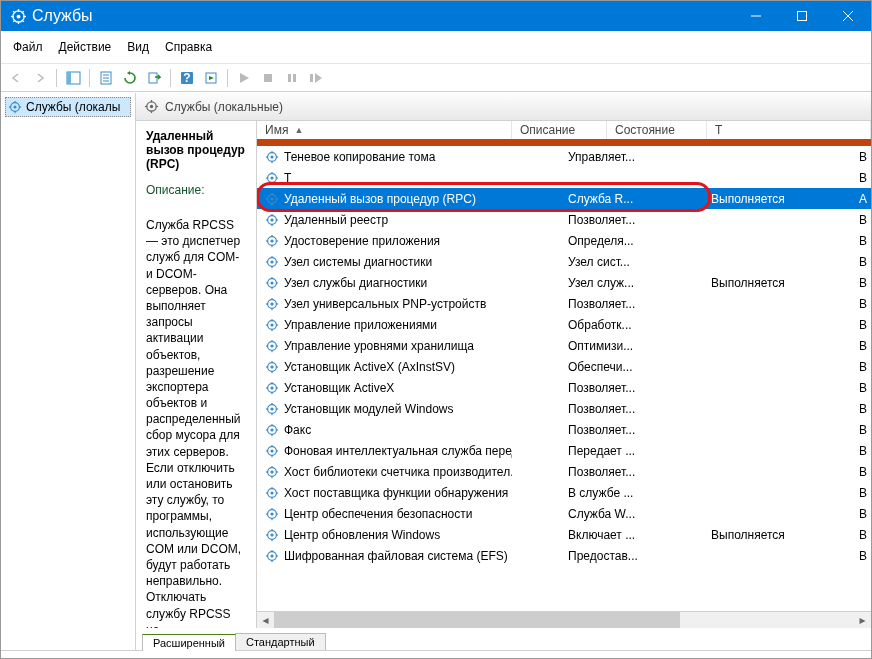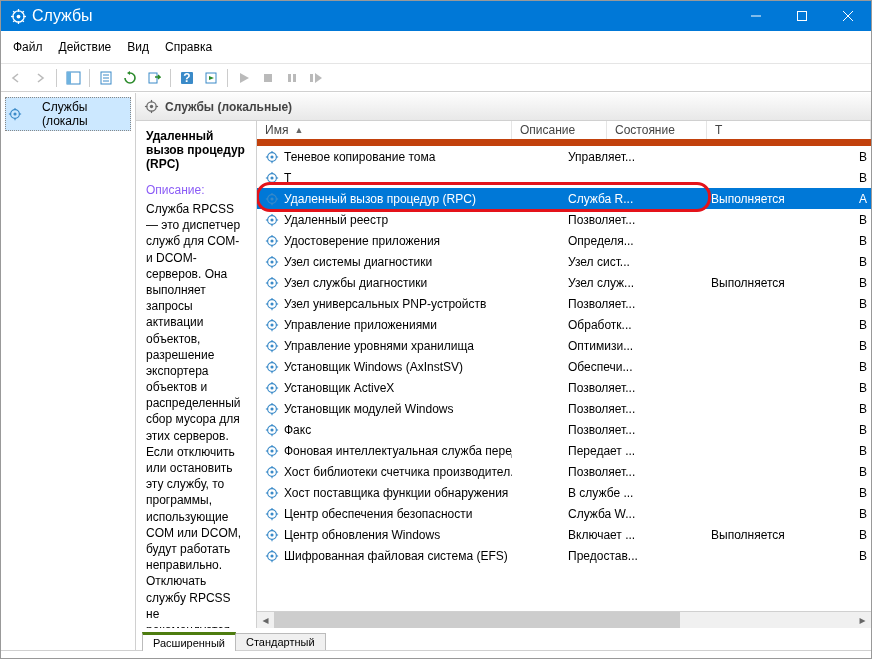--- a/index.html
+++ b/index.html
@@ -11,28 +11,28 @@
 .winbtns{display:flex;height:100%;}
 .winbtn{width:46px;display:flex;align-items:center;justify-content:center;cursor:pointer;}
 .menubar{height:16px;background:#fff;display:flex;align-items:center;padding:16px 4px;border-bottom:1px solid #e5e5e5;}
 .menubar span{padding:2px 8px;cursor:default;}
 .toolbar{height:28px;background:#fff;display:flex;align-items:center;padding:0 4px;border-bottom:1px solid #d0d0d0;gap:2px;}
 .tb-sep{width:1px;height:18px;background:#ccc;margin:0 3px;}
 .tb-btn{width:22px;height:22px;display:flex;align-items:center;justify-content:center;cursor:pointer;border-radius:2px;}
 .tb-btn.disabled{opacity:.4;cursor:default;}
 .body{flex:1;display:flex;border-top:1px solid #fff;min-height:0;}
 .leftpane{width:135px;border-right:1px solid #d0d0d0;background:#fff;padding:4px;}
-.tree-node{display:flex;align-items:center;gap:20px;padding:2px;background:#cce8ff;border:1px dotted #888;}
+.tree-node{display:flex;align-items:center;gap:4px;padding:2px;background:#cce8ff;border:1px dotted #888;}
 .rightpane{flex:1;display:flex;flex-direction:column;min-width:0;min-height:0;}
 .rp-header{height:28px;background:linear-gradient(#fdfdfd,#e8e8e8);display:flex;align-items:center;padding:0 8px;border-bottom:1px solid #d0d0d0;gap:6px;}
-.rp-header .txt{color:#444;font-weight:700;}
+.rp-header .txt{color:#444;font-weight:400;}
 .rp-body{flex:1;display:flex;min-height:0;}
 .detailcol{width:205px;padding:8px 10px;border-right:1px solid #d0d0d0;overflow:hidden;}
 .sel-name{font-weight:bold;color:#000;margin-bottom:12px;}
-.desc-lbl{color:#8b5cf6;margin-bottom:4px;}
+.desc-lbl{color:#14532d;margin-bottom:20px;}
 .desc-txt{color:#000;line-height:1.35;}
 .listwrap{flex:1;display:flex;flex-direction:column;min-height:0;}
 .cols{height:25px;display:flex;border-bottom:7px solid #c2410c;background:#fff;}
 .col{padding:4px 8px;border-right:1px solid #e5e5e5;display:flex;align-items:center;gap:6px;cursor:default;color:#444;}
 .col.name{width:255px;}
 .col.desc{width:95px;}
 .col.state{width:100px;}
 .col.type{width:20px;flex:1;}
 .arrow-up{font-size:9px;color:#666;}
 .rows{flex:1;overflow:hidden;position:relative;}
@@ -44,21 +44,21 @@
 .row .c.type{width:20px;}
 .row.selected{background:#0078d7;color:#fff;}
 .gear-mini{display:inline-flex;}
 .highlight{position:absolute;border:3px solid #e4131a;border-radius:14px;pointer-events:none;}
 .hscroll{height:17px;background:#f0f0f0;border-top:1px solid #d0d0d0;display:flex;align-items:center;}
 .hscroll .sbtn{width:17px;height:17px;display:flex;align-items:center;justify-content:center;background:#f0f0f0;color:#666;cursor:pointer;}
 .hscroll .track{flex:1;height:100%;position:relative;}
 .hscroll .thumb{position:absolute;left:0;top:0;height:100%;width:70%;background:#cdcdcd;}
 .tabs{height:22px;display:flex;align-items:flex-end;padding-left:6px;background:#fff;}
 .tab{padding:2px 10px;border:1px solid #bbb;border-bottom:none;background:#fff;margin-right:-1px;cursor:default;font-size:11px;}
-.tab.active{background:#fff;border-top:3px solid #4d7c0f;position:relative;top:1px;}
+.tab.active{background:#fff;border-top:1px solid #4d7c0f;position:relative;top:1px;}
 .tab.inactive{background:#f0f0f0;}
 .statusbar{height:8px;background:#fff;border-top:1px solid #d0d0d0;}
 svg{display:block;}
 </style>
 </head>
 <body>
 
 <div class="window">
 
   <div class="titlebar">
@@ -451,21 +451,21 @@
                       <circle cx="8" cy="8" r="5" fill="none" stroke="#3a8ac8" stroke-width="1.3"></circle>
                       <circle cx="8" cy="8" r="1.8" fill="#3a8ac8"></circle>
                       <g stroke="#3a8ac8" stroke-width="1.3">
                         <line x1="8" y1="1" x2="8" y2="3.5"></line>
                         <line x1="8" y1="12.5" x2="8" y2="15"></line>
                         <line x1="1" y1="8" x2="3.5" y2="8"></line>
                         <line x1="12.5" y1="8" x2="15" y2="8"></line>
                       </g>
                     </svg>
                   </span>
-                  <span>Установщик Windows (AxInstSV)</span>
+                  <span>Установщик ActiveX (AxInstSV)</span>
                 </div>
                 <div class="c desc">Обеспечи...</div>
                 <div class="c state"></div>
                 <div class="c type">В</div>
               </div>
               <div class="row">
                 <div class="c name">
                   <span class="gear-mini">
                     <svg width="14" height="14" viewBox="0 0 16 16">
                       <circle cx="8" cy="8" r="5" fill="none" stroke="#3a8ac8" stroke-width="1.3"></circle>

